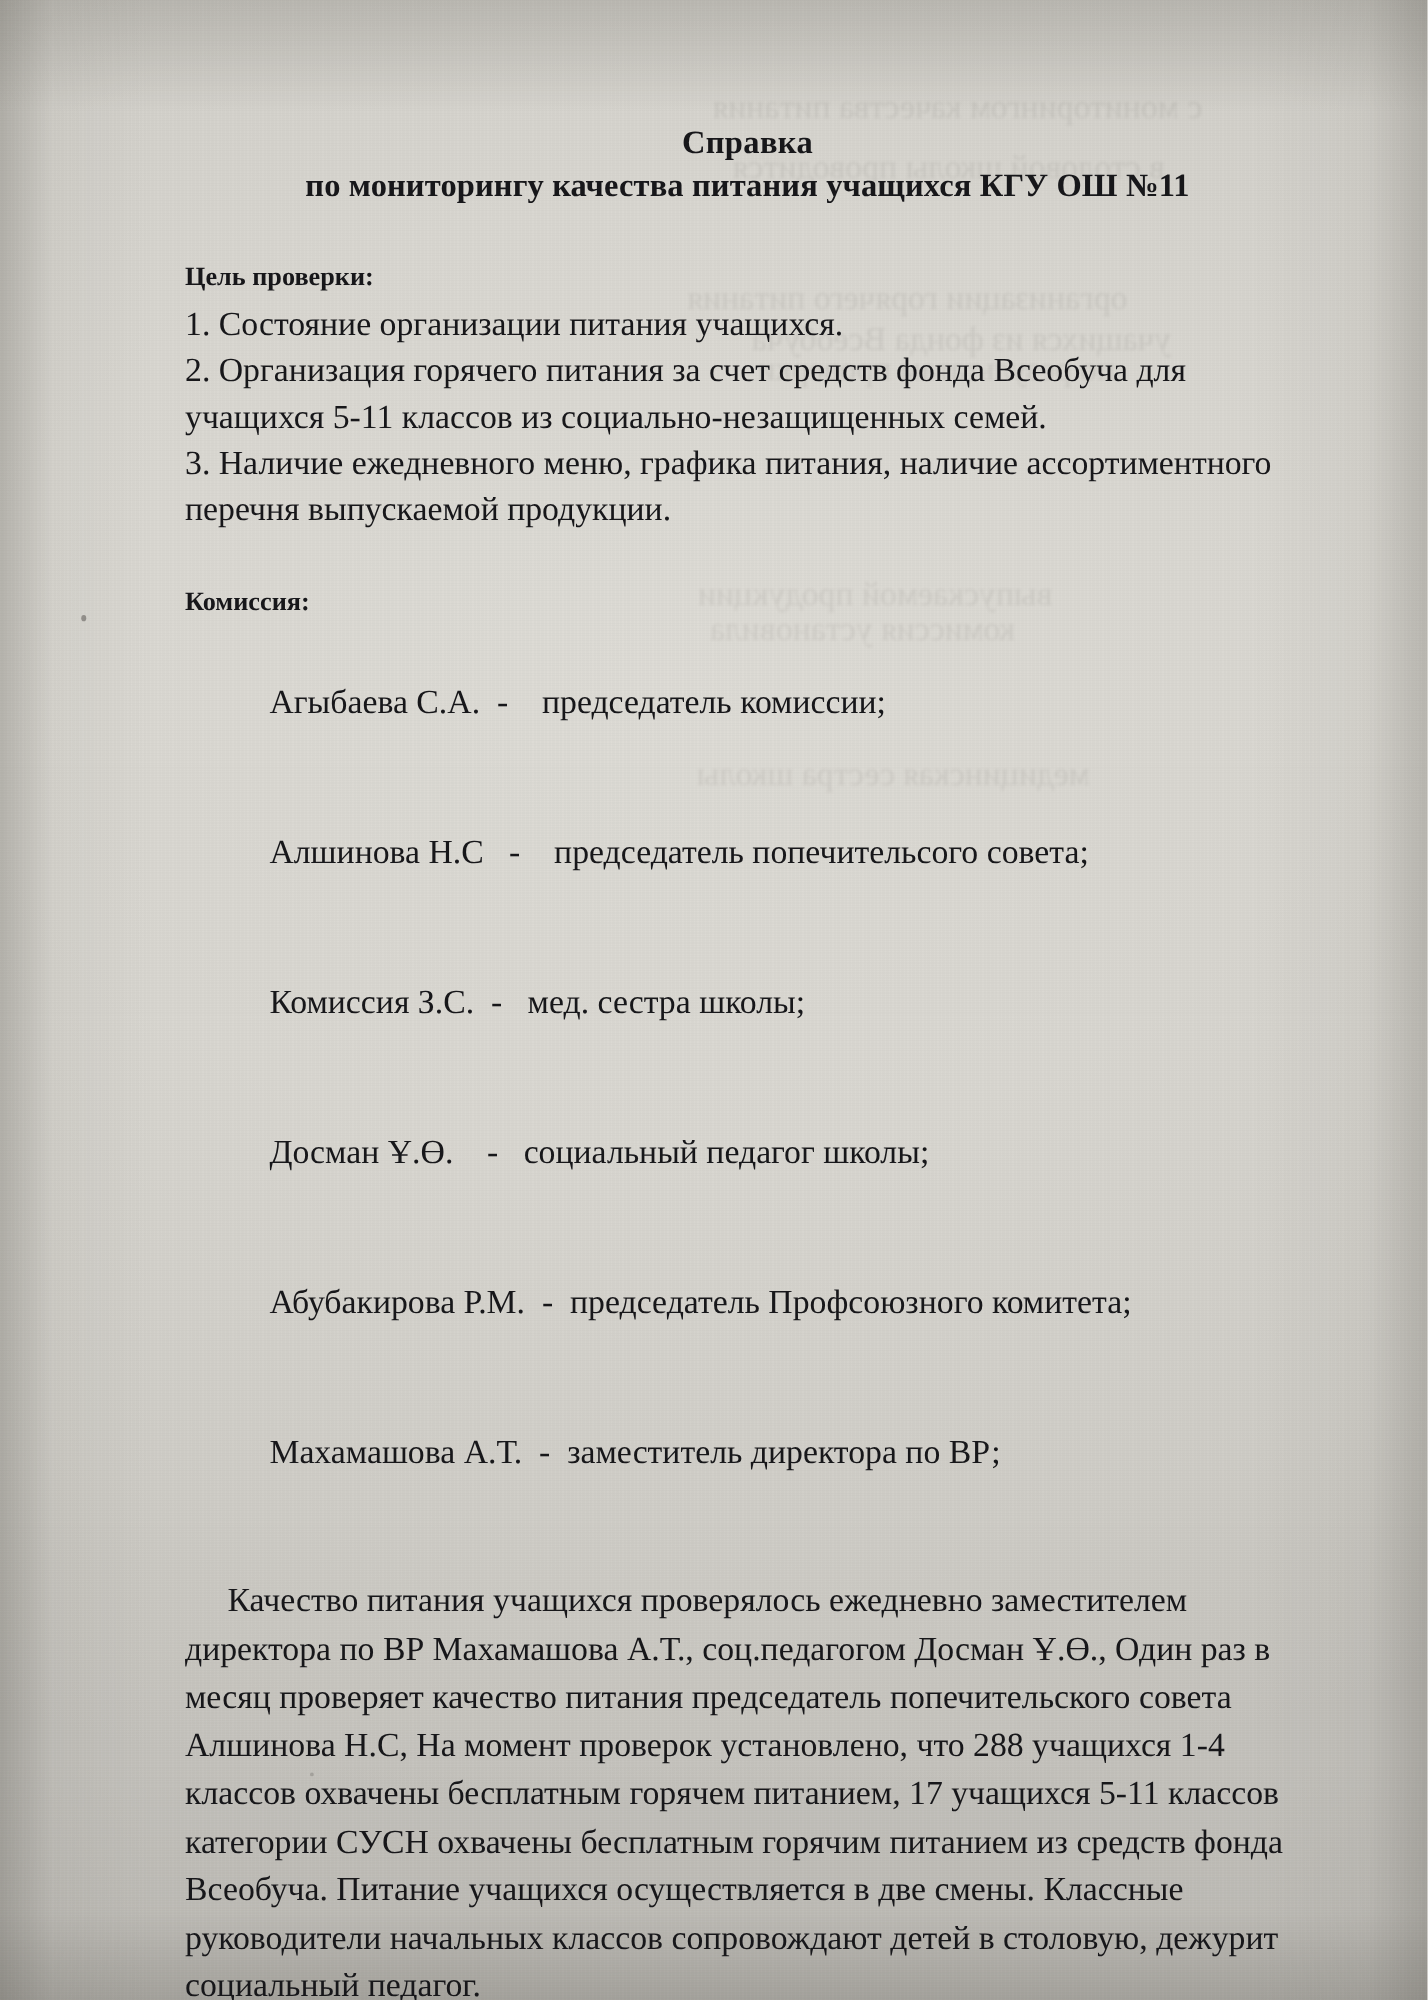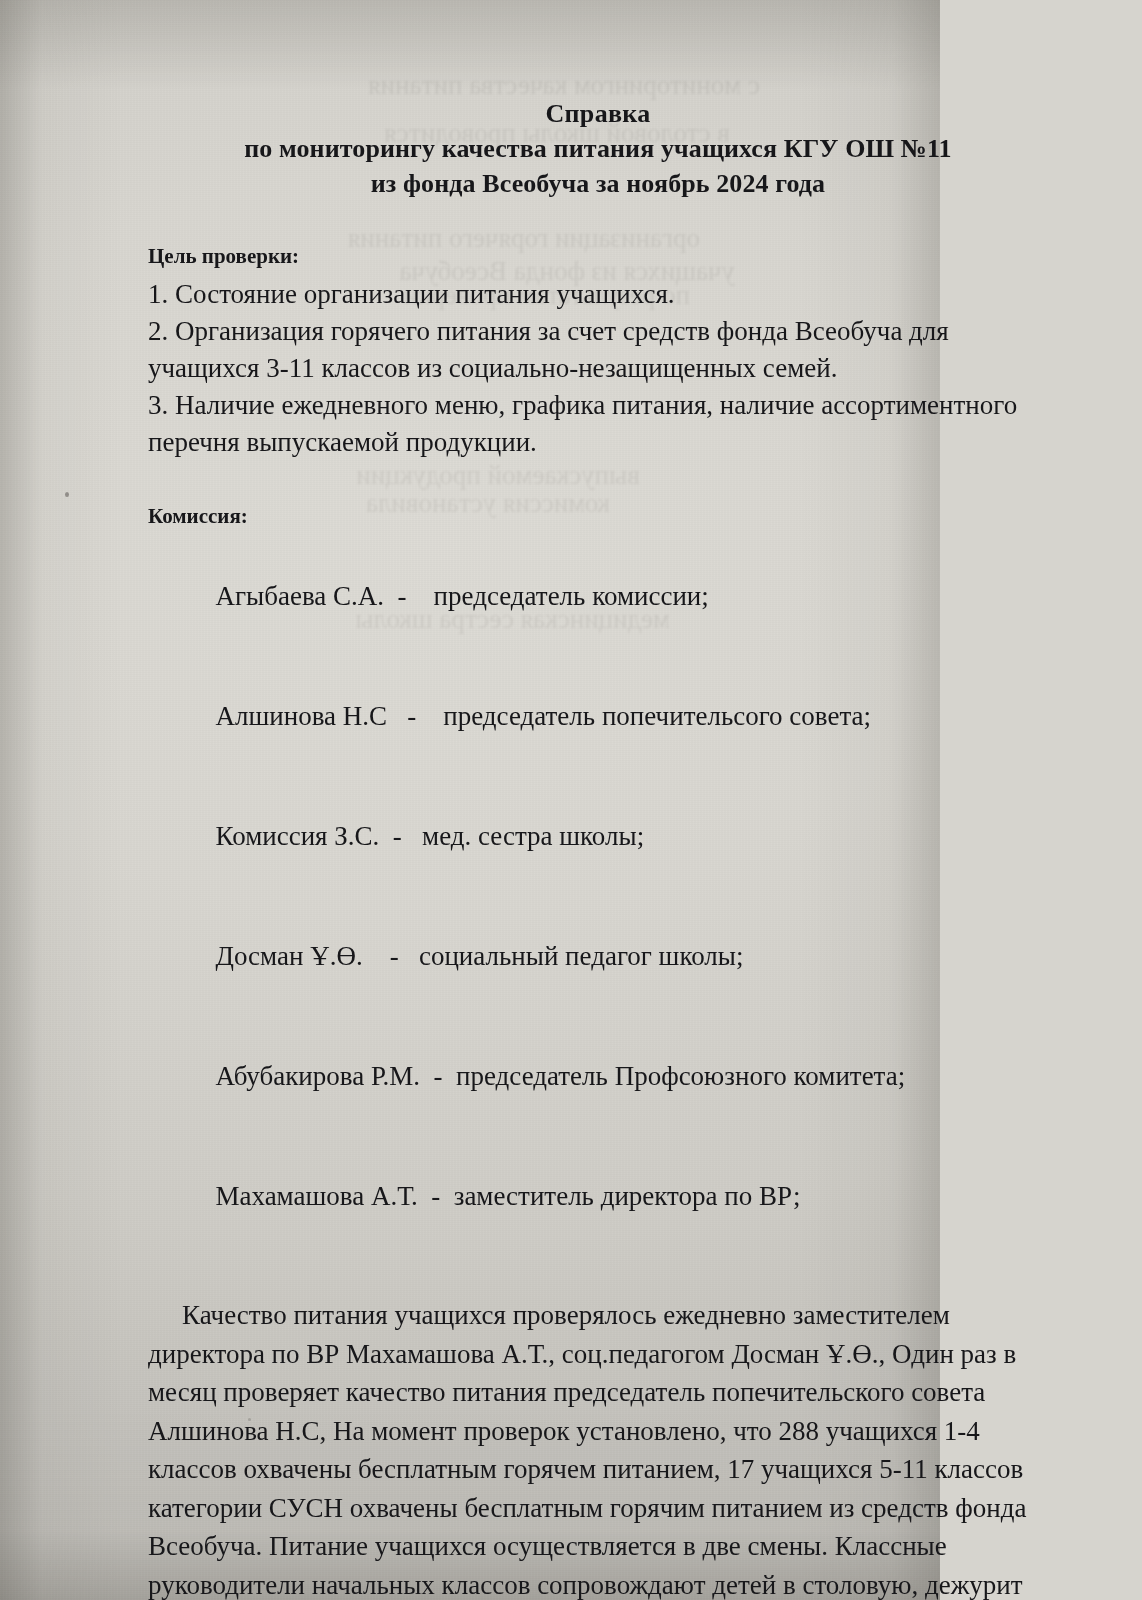--- a/index.html
+++ b/index.html
@@ -13,21 +13,21 @@
     height: 1600px;
     overflow: hidden;
     background: #d6d4ce;
     font-family: "Liberation Serif", "DejaVu Serif", serif;
     color: #17171a;
   }
 
   
   #page {
     position: relative;
-    width: 940px;
+    width: 1142px;
     height: 1600px;
     box-sizing: border-box;
     background:
       radial-gradient(ellipse 1300px 900px at 46% 34%, #dedcd6 0%, #d9d7d1 42%, #cfcdc7 78%, #c5c3bd 100%);
   }
 
   
   #grain {
     position: absolute;
     inset: 0;
@@ -164,29 +164,28 @@
   <span class="speck" style="left:248px; top:1418px; width:3px; height:3px; opacity:.3;"></span>
 
   <div id="grain"></div>
   <div id="vignette"></div>
 
   <div id="content">
 
     <div class="title-block">
       <span class="t-line t1">Справка</span>
       <span class="t-line t2">по мониторингу качества  питания учащихся КГУ ОШ №11</span>
-      <span class="t-line t3">из фонда Всеобуча за ноябрь  2024 года</span>
     </div>
 
 
     <div class="section">
       <div class="section-heading">Цель проверки:</div>
       <div class="purpose-list">
         <div class="purpose-item">1. Состояние организации питания учащихся.</div>
-        <div class="purpose-item">2. Организация горячего питания за счет средств фонда Всеобуча для учащихся 3-11 классов из социально-незащищенных семей.</div>
+        <div class="purpose-item">2. Организация горячего питания за счет средств фонда Всеобуча для учащихся 5-11 классов из социально-незащищенных семей.</div>
         <div class="purpose-item">3. Наличие ежедневного меню, графика питания, наличие ассортиментного перечня выпускаемой продукции.</div>
       </div>
     </div>
 
     <div class="section">
       <div class="section-heading">Комиссия:</div>
       <div class="commission-list">
 
         <div class="commission-row">
           <span class="c-name">Агыбаева С.А.</span><span>  </span><span class="c-dash">-</span><span>    </span><span class="c-role">председатель комиссии;</span>

